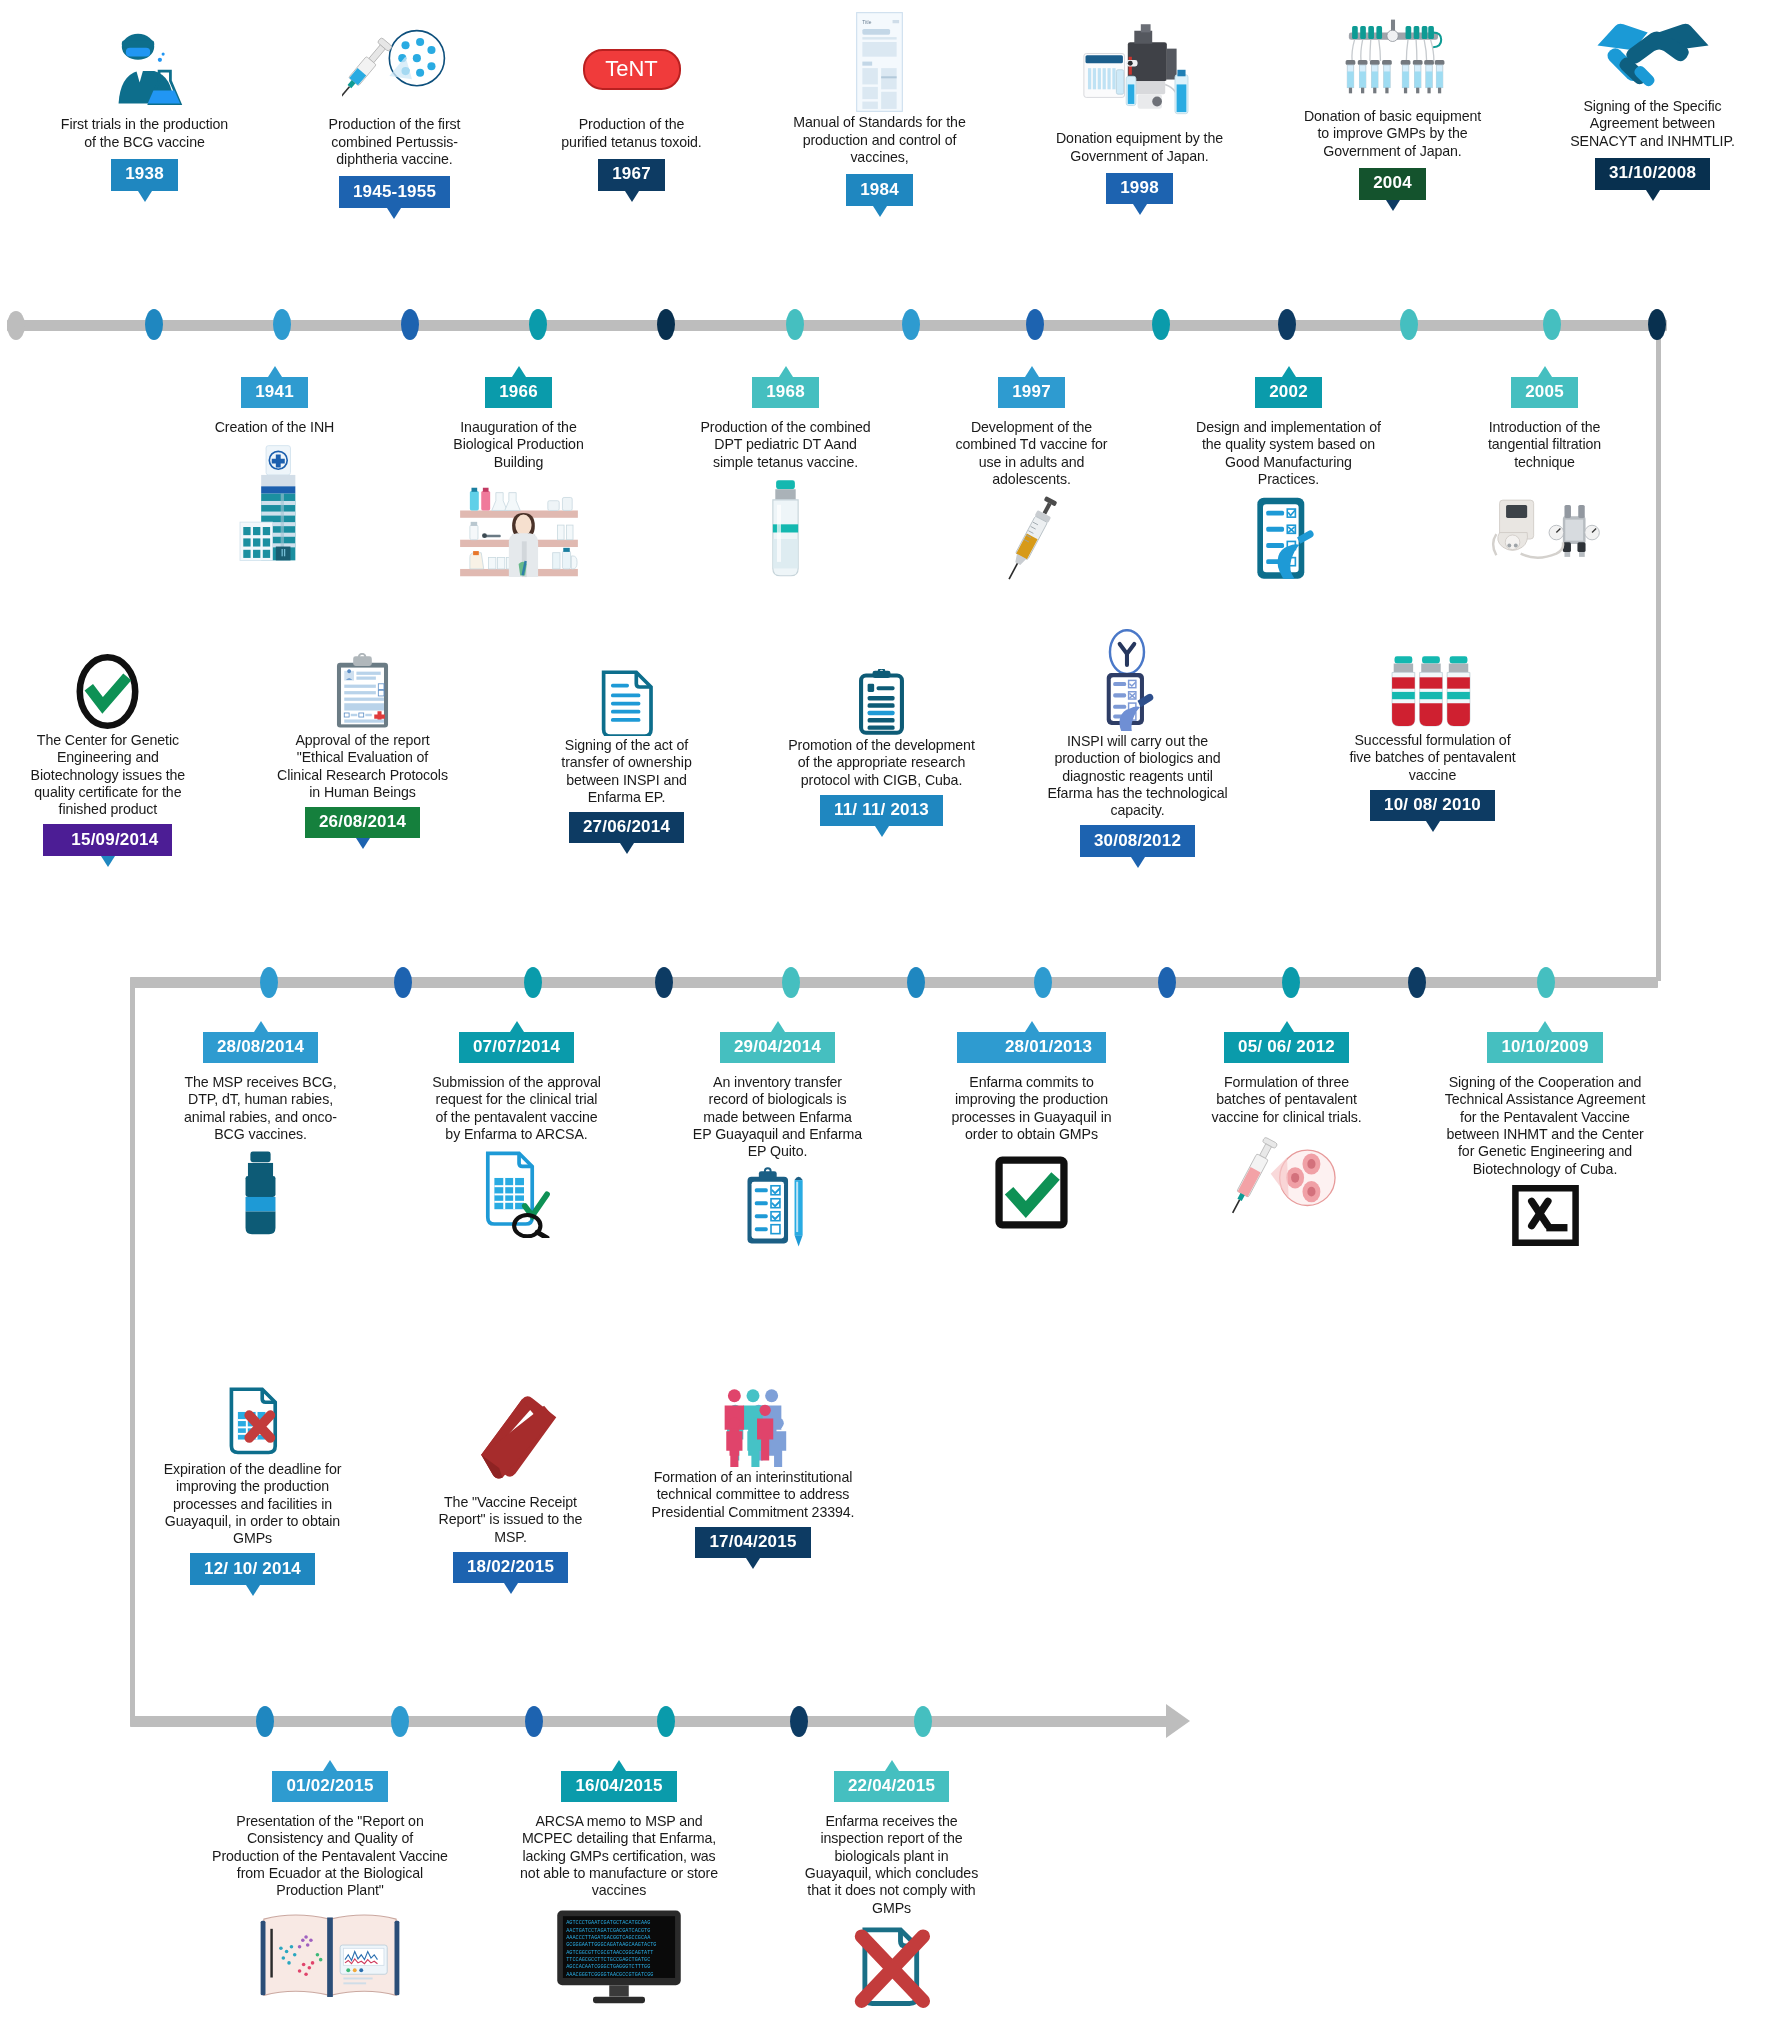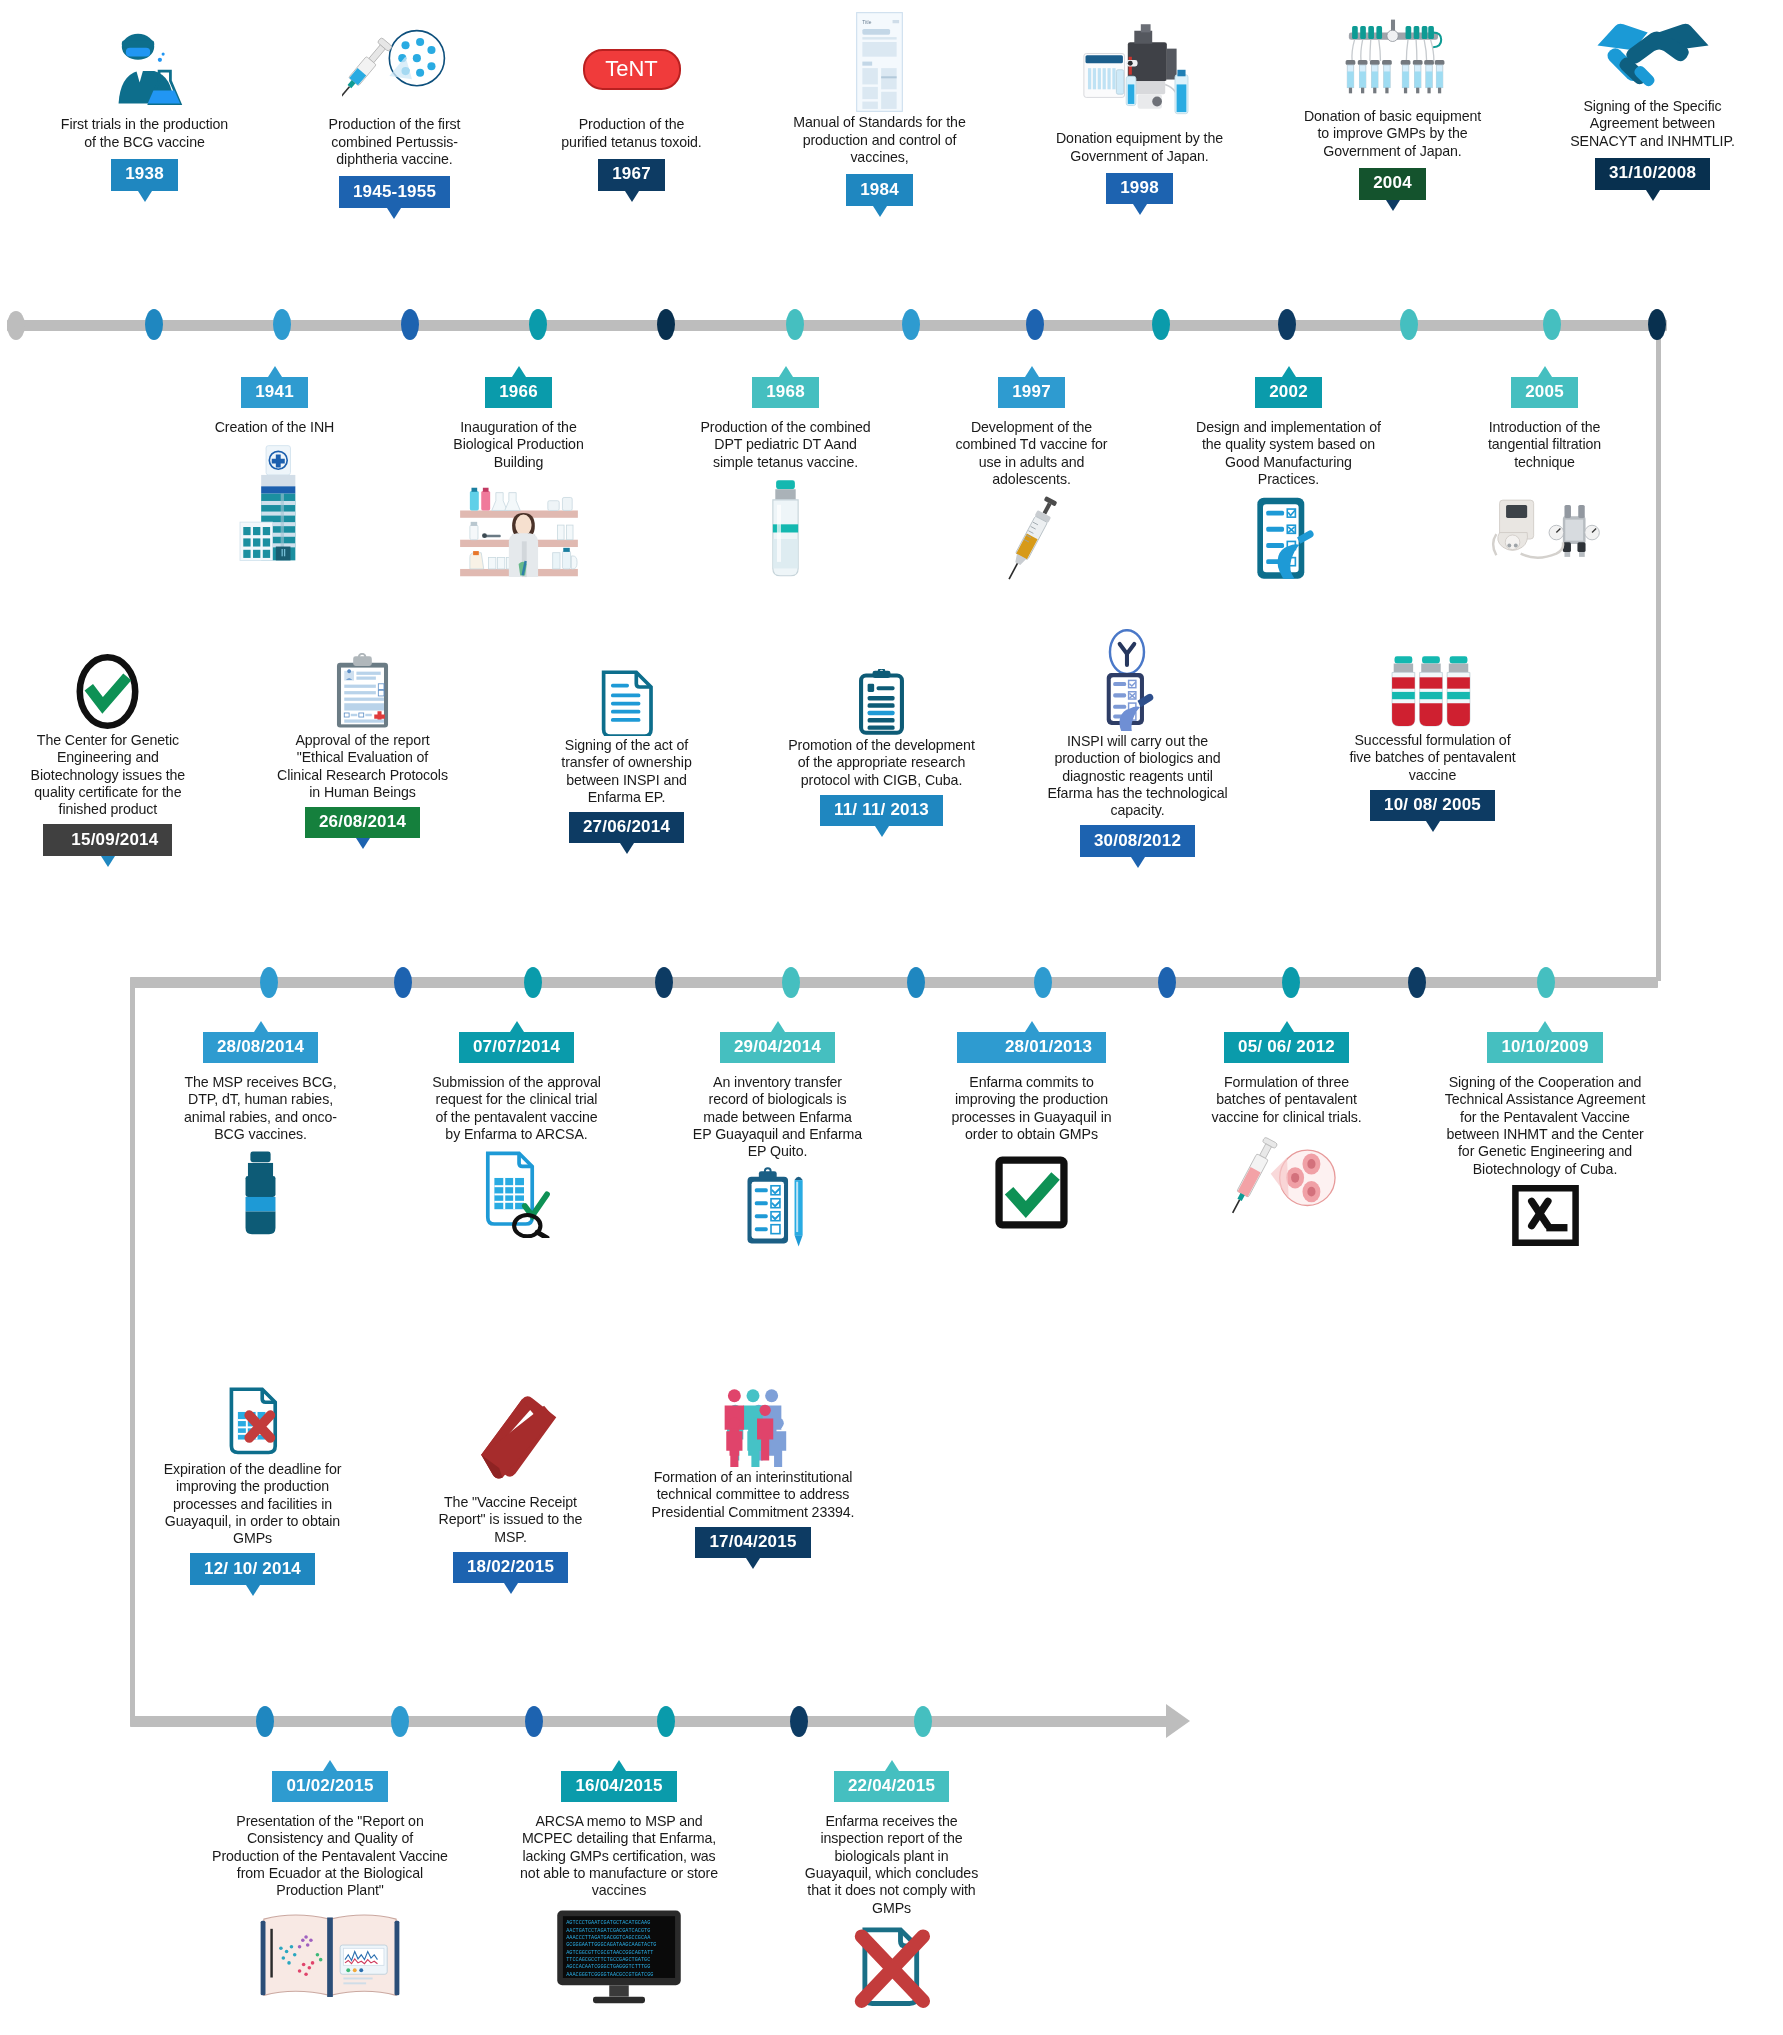--- a/index.html
+++ b/index.html
@@ -545,21 +545,21 @@
 
 <div class="card" style="left:22.4px; top:651px; width:171px;">
   <div class="icon-wrap" style="height:81px;">
     <svg width="67" height="75" viewBox="0 0 82 92">
       <ellipse cx="41" cy="46" rx="34" ry="42" fill="none" stroke="#101010" stroke-width="8"></ellipse>
       <path d="M22 46 l13 17 l26 -30" stroke="#0e9155" stroke-width="13" fill="none" stroke-linecap="square"></path>
     </svg>
   </div>
   <div class="card-desc">The Center for Genetic Engineering and Biotechnology issues the quality certificate for the finished product</div>
   <div class="sp14"></div>
-  <span class="badge down" style="background:#404040; color:#1f87c0;padding-left:28px;"><span class="badge-text" style="color:#fff">15/09/2014</span></span>
+  <span class="badge down" style="background:#4c1d95; color:#1f87c0;padding-left:28px;"><span class="badge-text" style="color:#fff">15/09/2014</span></span>
 </div>
 
 <div class="card" style="left:277px; top:651px; width:171px;">
   <div class="icon-wrap" style="height:81px;">
     <svg width="61" height="77" viewBox="0 0 75 95">
       <rect x="6" y="12" width="63" height="80" rx="4" fill="#6b7c85"></rect>
       <rect x="11" y="18" width="53" height="70" fill="#ffffff"></rect>
       <rect x="26" y="4" width="23" height="12" rx="3" fill="#b0b7bb"></rect>
       <circle cx="37" cy="5" r="4" fill="none" stroke="#b0b7bb" stroke-width="2.4"></circle>
       <rect x="15" y="22" width="12" height="12" fill="#cfe0f0"></rect>
@@ -680,21 +680,21 @@
         <rect x="9" y="13" width="24" height="11" fill="#aab2b8"></rect>
         <path d="M7 24 h28 v58 q0 8-8 8 h-12 q-8 0-8-8z" fill="#f1f7fa" stroke="#c6d4da" stroke-width="1.2"></path>
         <path d="M7 30 h28 v14 H7z" fill="#cf2030"></path>
         <rect x="7" y="48" width="28" height="9" fill="#14b8b0"></rect>
         <path d="M7 62 h28 v20 q0 8-8 8 h-12 q-8 0-8-8z" fill="#cf2030"></path>
       </g>
     </svg>
   </div>
   <div class="card-desc">Successful formulation of five batches of pentavalent vaccine</div>
   <div class="sp14"></div>
-  <span class="badge down" style="background:#0d3b63; color:#0d3b63;"><span class="badge-text" style="color:#fff">10/ 08/ 2005</span></span>
+  <span class="badge down" style="background:#0d3b63; color:#0d3b63;"><span class="badge-text" style="color:#fff">10/ 08/ 2010</span></span>
 </div>
 
 <div class="card" style="left:175px; top:1032px; width:171px;">
   <span class="badge up" style="background:#2e9bd0; color:#2e9bd0;"><span class="badge-text" style="color:#fff">28/08/2014</span></span>
   <div class="sp26"></div>
   <div class="card-desc">The MSP receives BCG, DTP, dT, human rabies, animal rabies, and onco-BCG vaccines.</div>
   <div class="icon-wrap" style="height:90px; margin-top:4.1px;">
     <svg width="45" height="85" viewBox="0 0 55 105">
       <rect x="15" y="2" width="25" height="13" rx="3" fill="#0d5b76"></rect>
       <path d="M12 16 h31 v18 H12z" fill="#0d5b76"></path>

